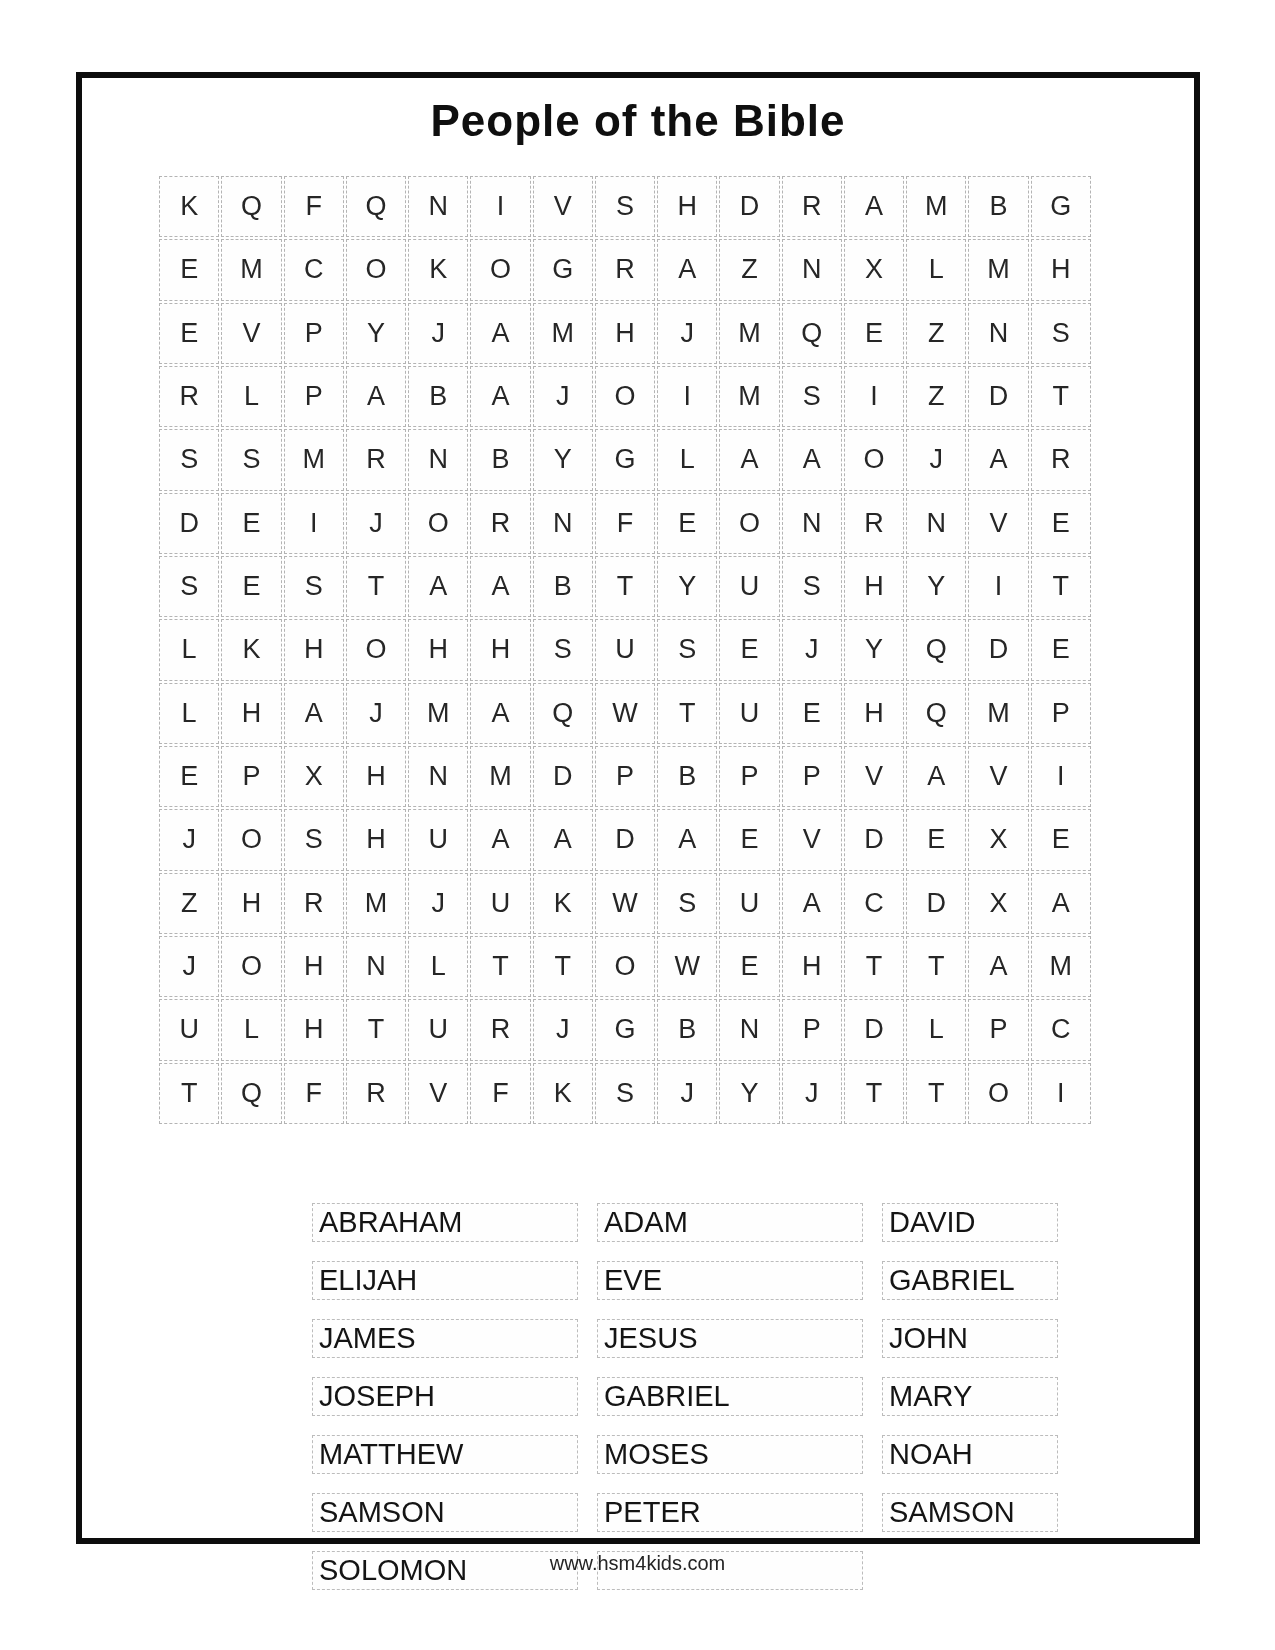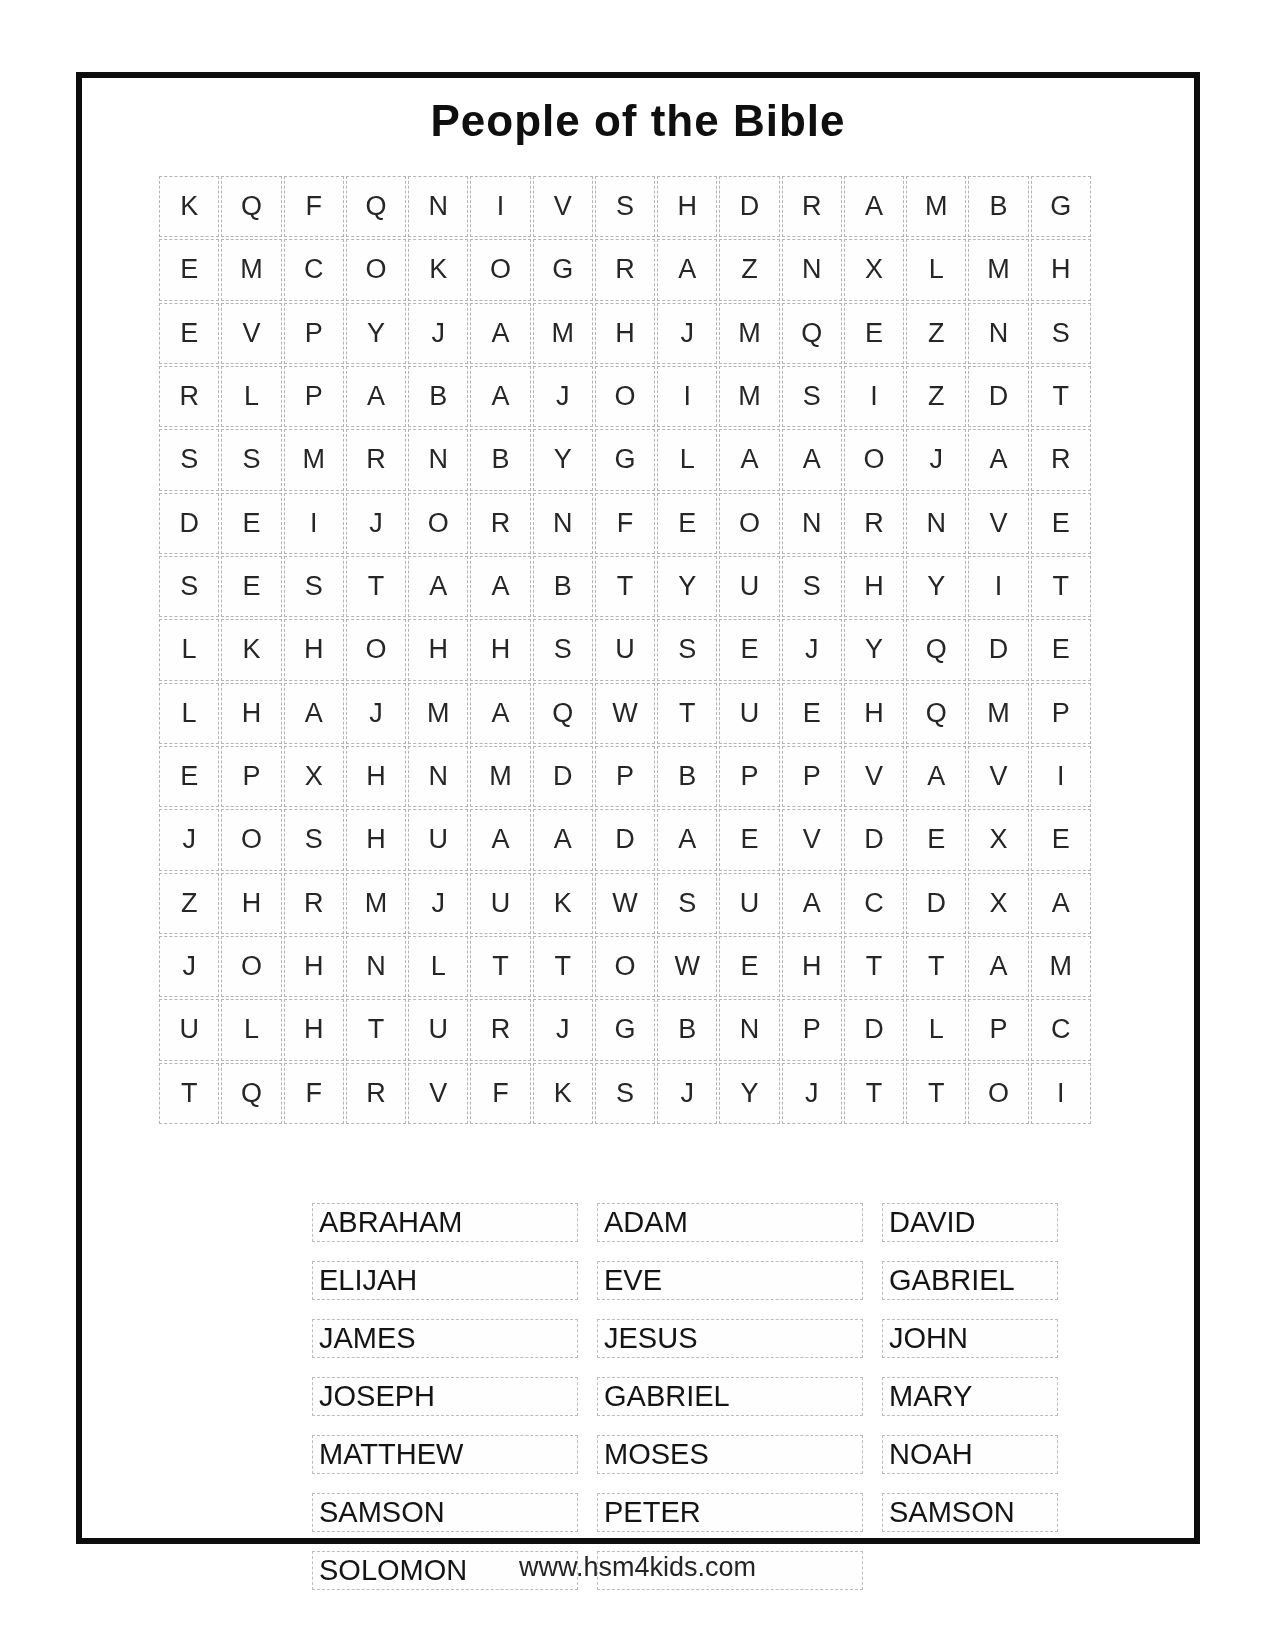--- a/index.html
+++ b/index.html
@@ -72,21 +72,21 @@
     align-items:center;
     padding-left:6px;
     font-size:29px;
     color:var(--wordtext);
   }
   .footer{
     position:absolute;
     left:0;top:1552px;
     width:1275px;
     text-align:center;
-    font-size:27px;
+    font-size:20px;
     color:#242424;
   }
 </style>
 </head>
 <body>
 
 <div class="frame"></div>
 
 <h1 class="title">People of the Bible</h1>
 

